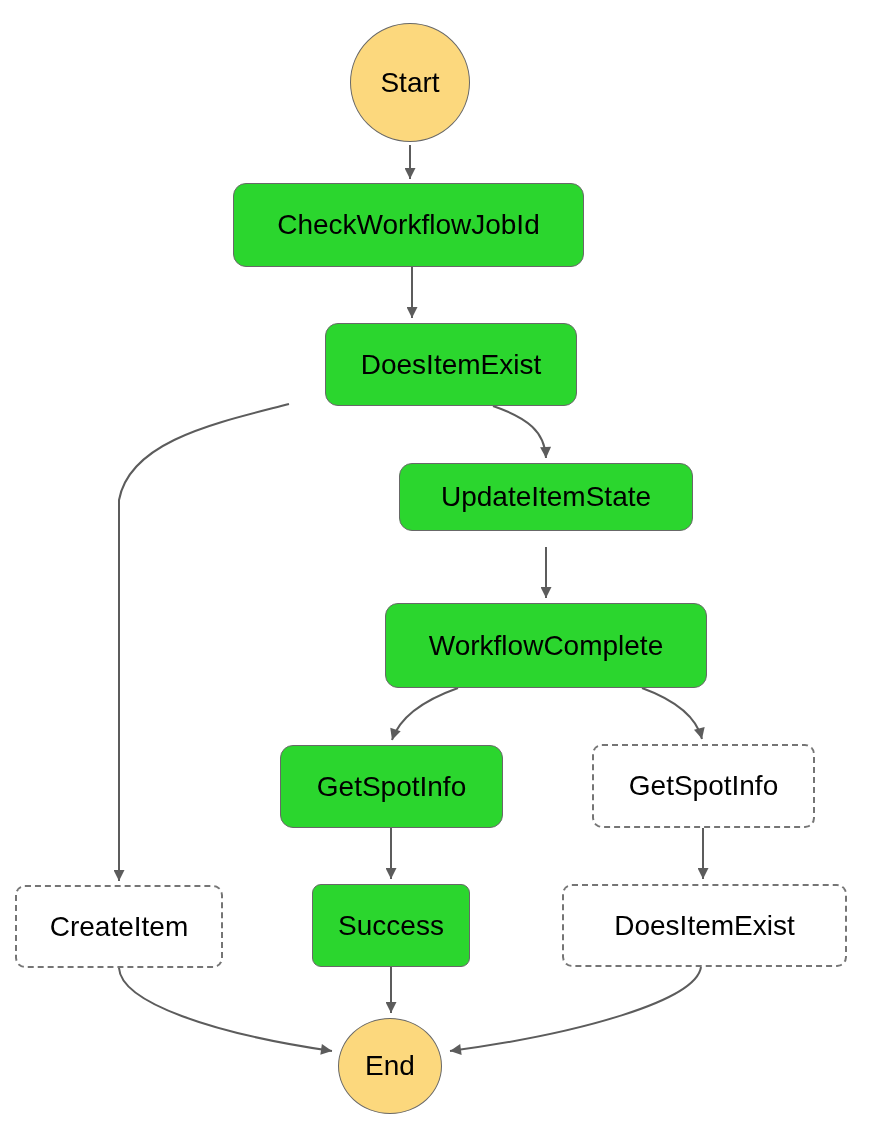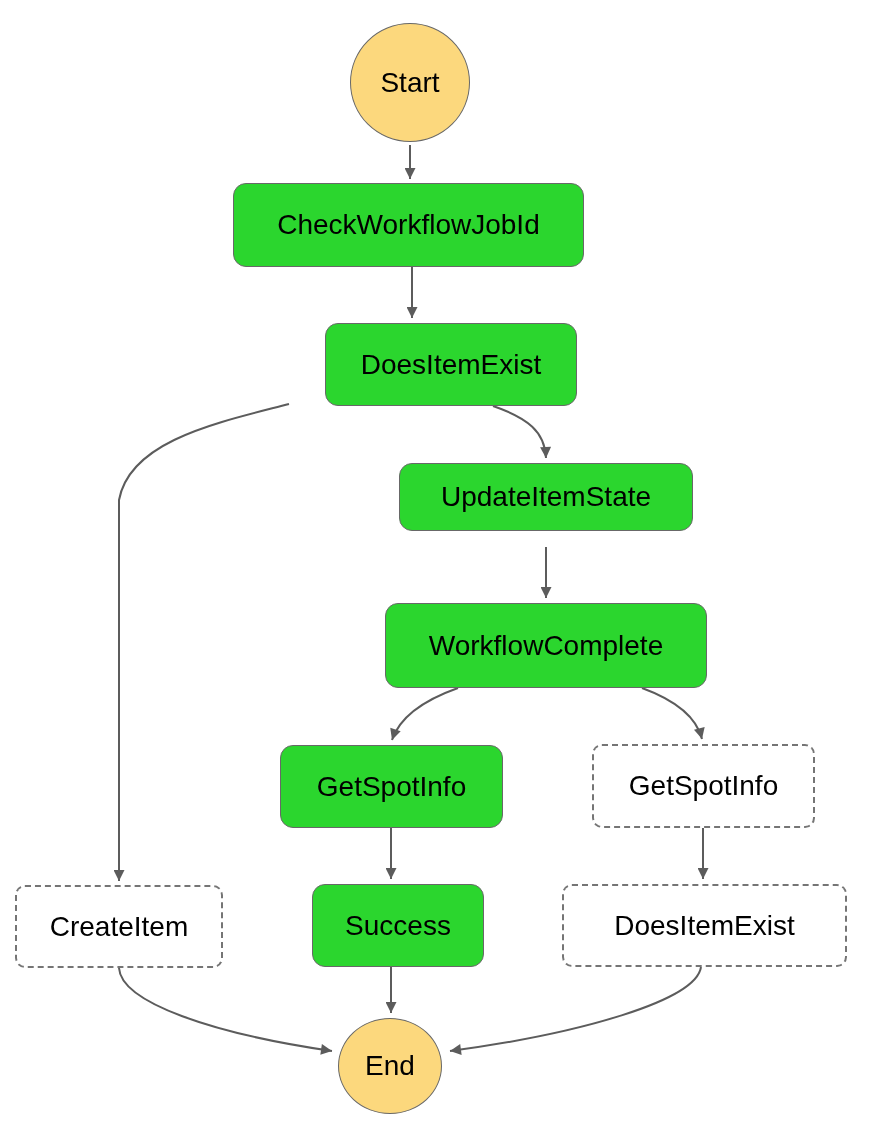--- a/index.html
+++ b/index.html
@@ -92,21 +92,21 @@
   <div class="node state succeeded" style="left:285px; top:323px; width:252px; height:83px;margin-left:40px;">DoesItemExist</div>
 
   <div class="node state succeeded" style="left:399px; top:463px; width:294px; height:68px;">UpdateItemState</div>
 
   <div class="node state succeeded" style="left:385px; top:603px; width:322px; height:85px;">WorkflowComplete</div>
 
   <div class="node state succeeded" style="left:280px; top:745px; width:223px; height:83px;">GetSpotInfo</div>
 
   <div class="node state not-started" style="left:592px; top:744px; width:223px; height:84px;">GetSpotInfo</div>
 
-  <div class="node state succeeded" style="left:312px; top:884px; width:172px; height:83px;">Success</div>
+  <div class="node state succeeded" style="left:312px; top:884px; width:158px; height:83px;border-radius:9px;">Success</div>
 
   <div class="node state not-started" style="left:562px; top:884px; width:285px; height:83px;">DoesItemExist</div>
 
   <div class="node state not-started" style="left:15px; top:885px; width:208px; height:83px;">CreateItem</div>
 
   <div class="node terminal" style="left:338px; top:1018px; width:104px; height:96px;">End</div>
 
 </div>
 
 </body></html>

